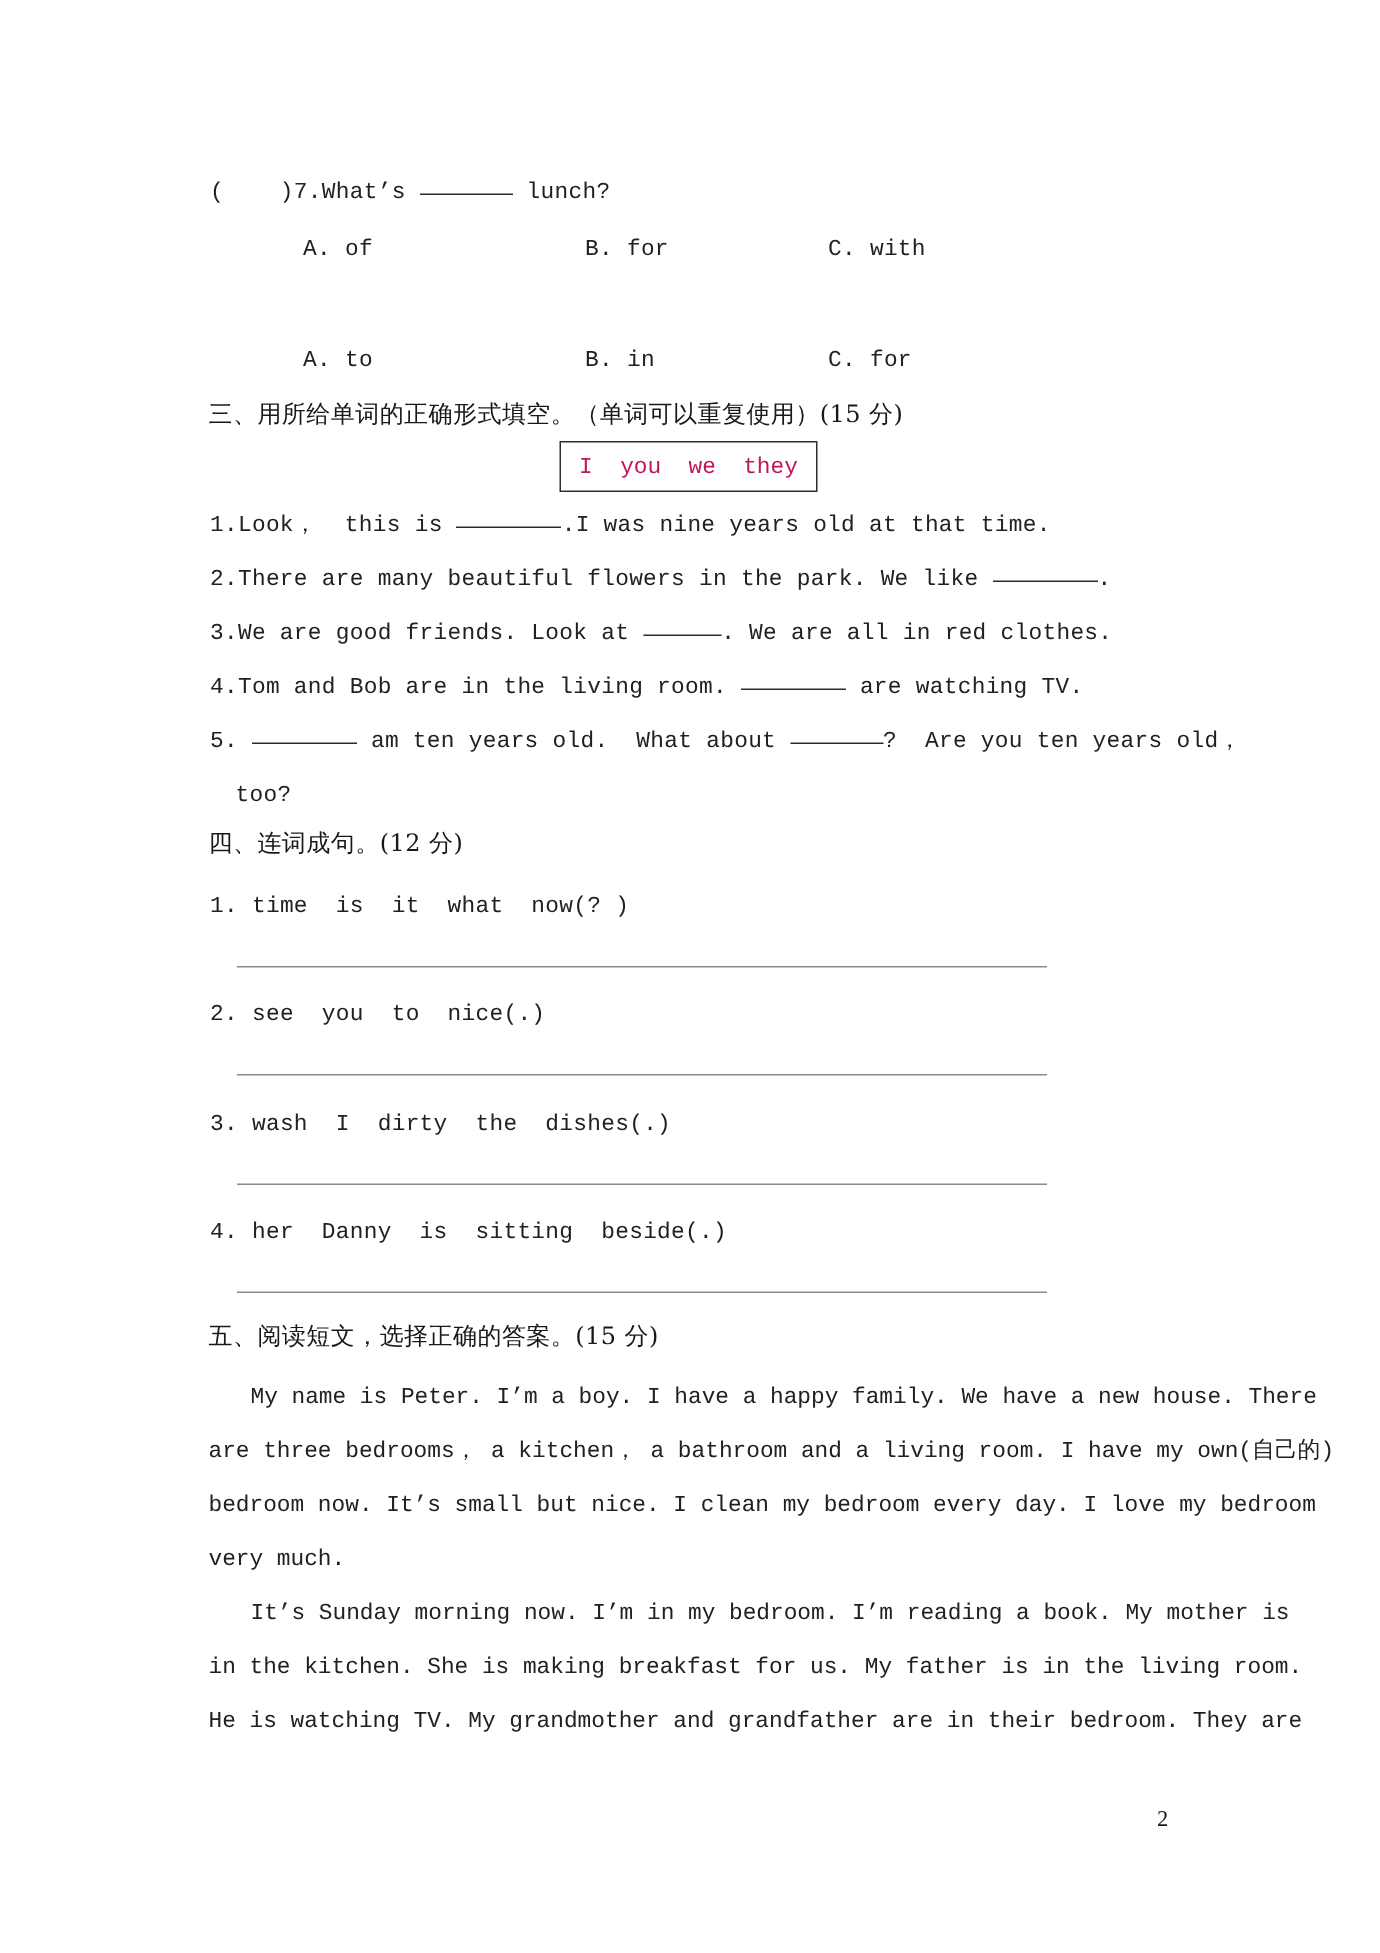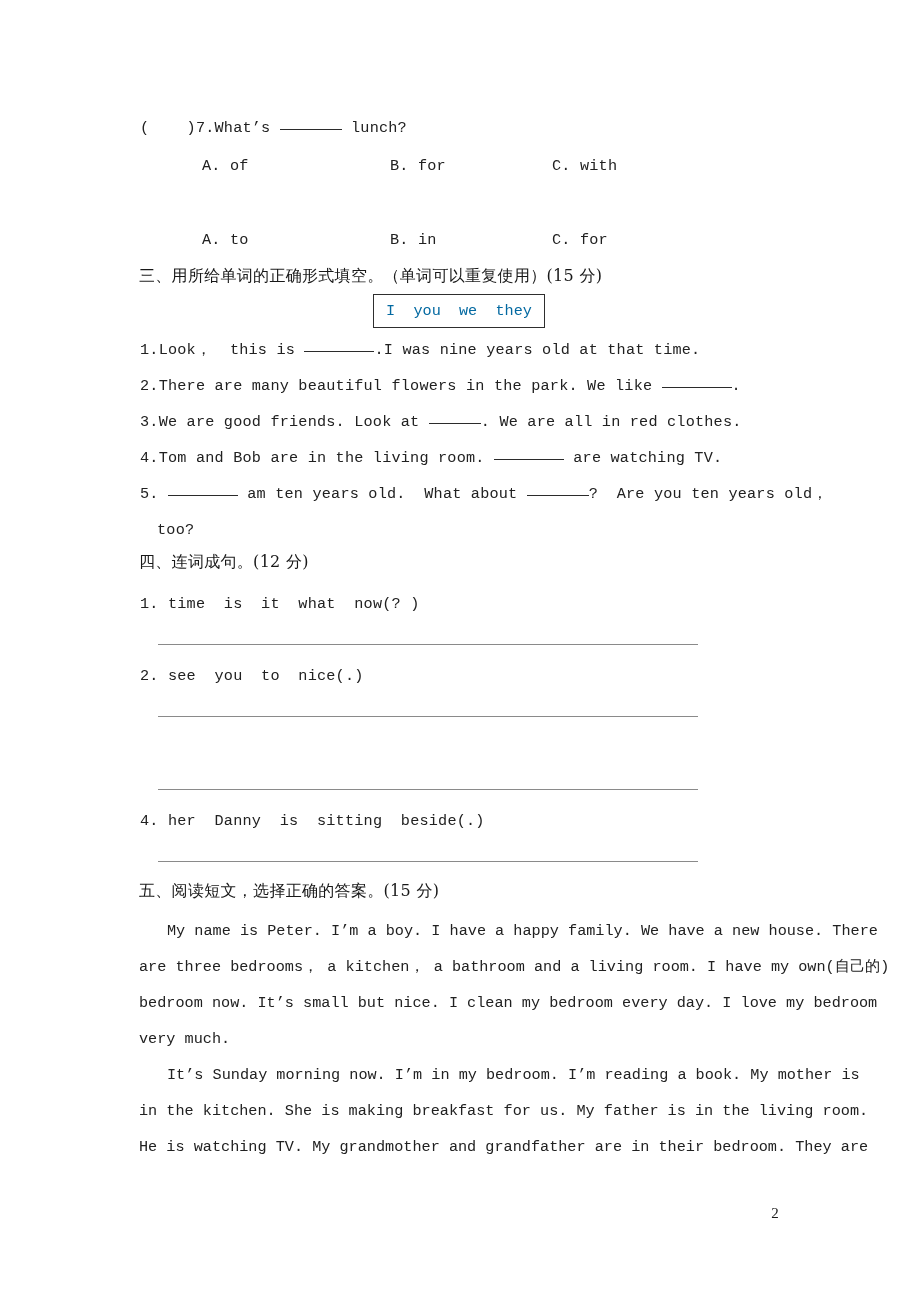--- a/index.html
+++ b/index.html
@@ -69,21 +69,21 @@
     border: 1px solid #2e2e2e;
     box-sizing: border-box;
   }
   .wordbox .inner {
     position: absolute;
     left: 0; right: 0;
     top: 7px;
     text-align: center;
     font-size: 15.2px;
     white-space: pre;
-    color: #0369a1;
+    color: #be185d;
   }
 
   
   .ansline {
     position: absolute;
     left: 158px;
     width: 540px;
     height: 0;
     border-top: 1px solid #8a8a8a;
   }
@@ -142,20 +142,21 @@
   <div class="ln" style="left:157px; top:520px;">too?</div>
 
   <div class="cn-head" style="left:139px; top:552px;">四、连词成句。(12 分)</div>
 
   <div class="ln" style="left:140px; top:594px;"><span>1.</span><span> </span><span>time  is  it  what  now(? )</span></div>
   <div class="ansline" style="top:644px;"></div>
 
   <div class="ln" style="left:140px; top:666px;"><span>2.</span><span> </span><span>see  you  to  nice(.)</span></div>
   <div class="ansline" style="top:716px;"></div>
 
+  <div class="ln" style="left:140px; top:739px;"><span>3.</span><span> </span><span>wash  I  dirty  the  dishes(.)</span></div>
   <div class="ansline" style="top:789px;"></div>
 
   <div class="ln" style="left:140px; top:811px;"><span>4.</span><span> </span><span>her  Danny  is  sitting  beside(.)</span></div>
   <div class="ansline" style="top:861px;"></div>
 
   <div class="cn-head" style="left:139px; top:881px;">五、阅读短文，选择正确的答案。(15 分)</div>
 
   <div class="para-line" style="top:921px; left:167px;">My name is Peter. I’m a boy. I have a happy family. We have a new house. There</div>
   <div class="para-line" style="top:957px;">are three bedrooms， a kitchen， a bathroom and a living room. I have my own(自己的)</div>
   <div class="para-line" style="top:993px;">bedroom now. It’s small but nice. I clean my bedroom every day. I love my bedroom</div>

